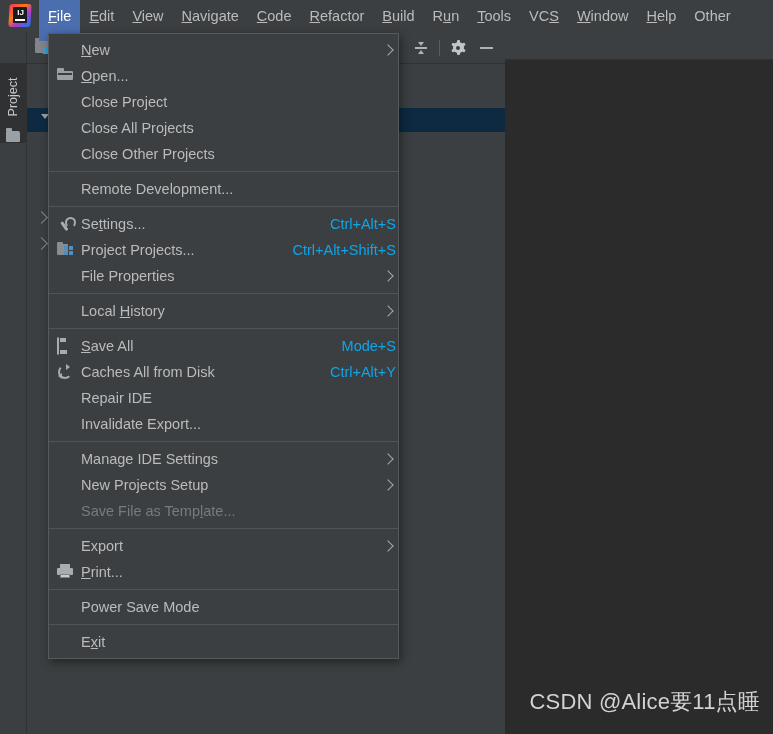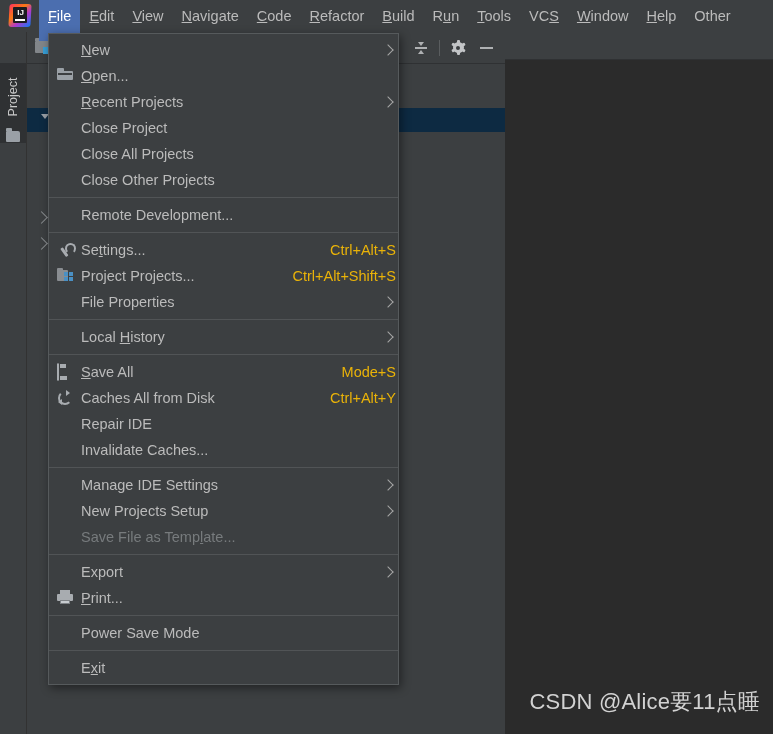--- a/index.html
+++ b/index.html
@@ -348,21 +348,21 @@
     cursor: default;
   }
   .menu-item.disabled {
     color: #777b7d;
   }
   .menu-item .label {
     flex: 0 0 auto;
   }
   .menu-item .shortcut {
     margin-left: auto;
-    color: #eab308;
+    color: #0ea5e9;
     font-size: 14.5px;
     padding-left: 20px;
   }
   .menu-item .arrow {
     margin-left: auto;
     width: 7px; height: 7px;
     border-right: 1.5px solid #a6a6a6;
     border-top: 1.5px solid #a6a6a6;
     transform: rotate(45deg);
     margin-right: 4px;
@@ -653,24 +653,20 @@
 <div id="file-menu">
     <div class="menu-item">
       <span class="label"><u>N</u>ew</span>
       <span class="arrow"></span>
     </div>
     <div class="menu-item">
       <span class="mi-icon"><span class="ico-folder"><span class="ft"></span><span class="fb"></span><span class="fs"></span></span></span>
       <span class="label"><u>O</u>pen...</span>
     </div>
     <div class="menu-item">
-      <span class="label"><u>R</u>ecent Projects</span>
-      <span class="arrow"></span>
-    </div>
-    <div class="menu-item">
       <span class="label">Close Project</span>
     </div>
     <div class="menu-item">
       <span class="label">Close All Projects</span>
     </div>
     <div class="menu-item">
       <span class="label">Close Other Projects</span>
     </div>
     <div class="menu-sep"></div>
     <div class="menu-item">
@@ -704,21 +700,21 @@
     </div>
     <div class="menu-item">
       <span class="mi-icon"><span class="ico-reload"><span class="rc"></span><span class="ra1"></span><span class="ra2"></span></span></span>
       <span class="label">Caches All from Disk</span>
       <span class="shortcut">Ctrl+Alt+Y</span>
     </div>
     <div class="menu-item">
       <span class="label">Repair IDE</span>
     </div>
     <div class="menu-item">
-      <span class="label">Invalidate Caches...</span>
+      <span class="label">Invalidate Export...</span>
     </div>
     <div class="menu-sep"></div>
     <div class="menu-item">
       <span class="label">Manage IDE Settings</span>
       <span class="arrow"></span>
     </div>
     <div class="menu-item">
       <span class="label">New Projects Setup</span>
       <span class="arrow"></span>
     </div>

